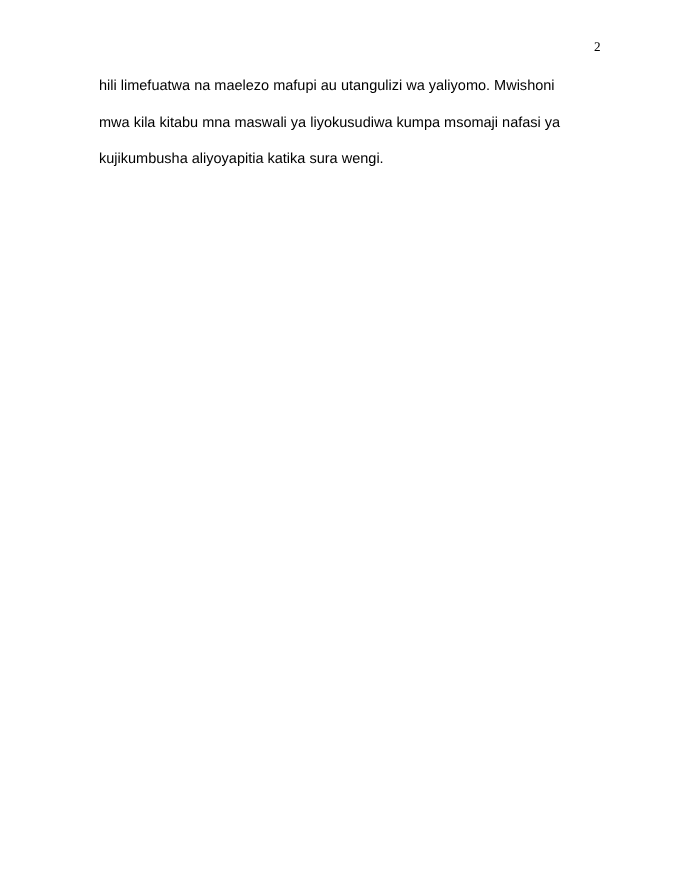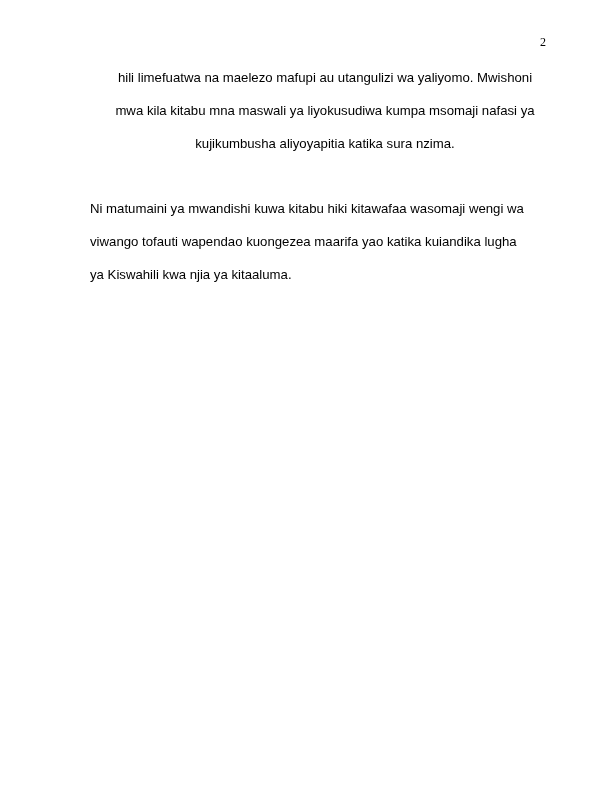--- a/index.html
+++ b/index.html
@@ -9,33 +9,28 @@
       position: absolute; right: 66px; top: 35px;
       font-family: "Liberation Serif", "DejaVu Serif", serif;
       font-size: 12px; color: #000;
     }
     .paragraph { position: absolute; left: 90px; width: 470px; }
     .line {
       font-family: "Liberation Sans", "DejaVu Sans", sans-serif;
       font-size: 13.2px; color: #000; white-space: nowrap;
       height: 33px; line-height: 33px;
     }
-    #p1 { top: 61px; text-align: center; }
+    #p1 { top: 61px; }
     #p2 { top: 192px; }
   </style>
 </head>
 <body>
 
 <div class="page">
   <div class="page-number">2</div>
 
   <div class="paragraph" id="p1">
     <div class="line">hili limefuatwa na maelezo mafupi au utangulizi wa yaliyomo. Mwishoni</div>
     <div class="line">mwa kila kitabu mna maswali ya liyokusudiwa kumpa msomaji nafasi ya</div>
-    <div class="line">kujikumbusha aliyoyapitia katika sura nzima.</div>
+    <div class="line">kujikumbusha aliyoyapitia katika sura wengi.</div>
   </div>
 
-  <div class="paragraph" id="p2">
-    <div class="line">Ni matumaini ya mwandishi kuwa kitabu hiki kitawafaa wasomaji wengi wa</div>
-    <div class="line">viwango tofauti wapendao kuongezea maarifa yao katika kuiandika lugha</div>
-    <div class="line">ya Kiswahili kwa njia ya kitaaluma.</div>
-  </div>
 </div>
 
 </body></html>

